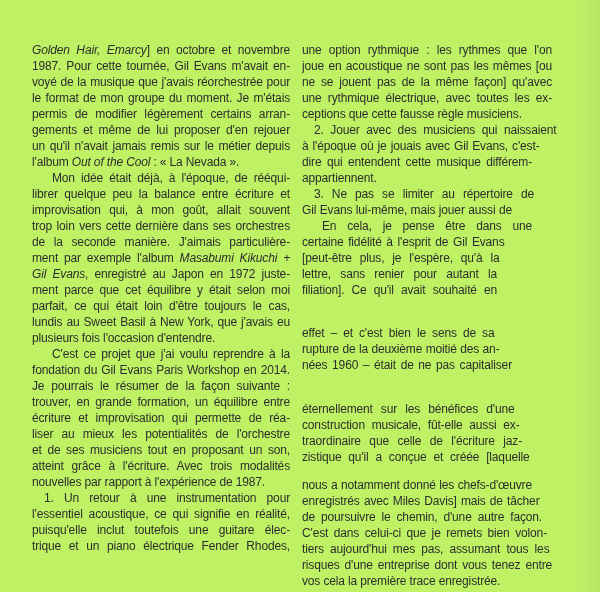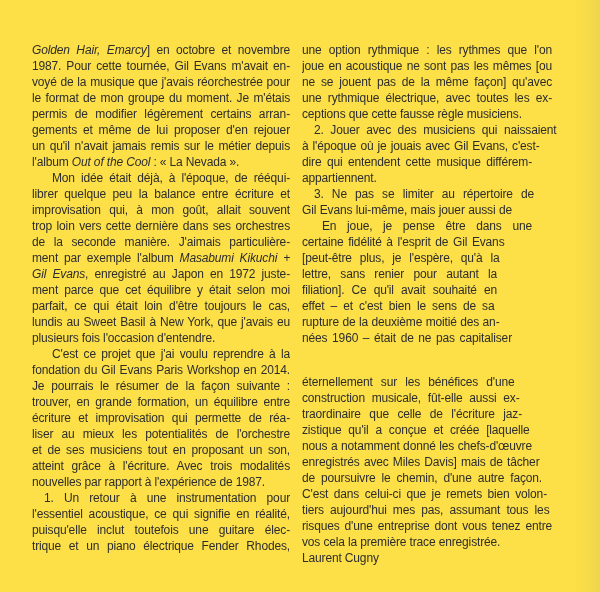--- a/index.html
+++ b/index.html
@@ -29,21 +29,21 @@
     white-space:normal;
   }
   .line.end{text-align-last:left;}
   .line.ind-p{padding-left:20px;}
   .line.ind-n{padding-left:12px;}
   .it{font-style:italic;}
 </style>
 </head>
 <body>
 
-<div class="page" style="background: #fde047;">
+<div class="page" style="background: #bef264;">
   <div class="col col-left" style="color: rgb(45, 45, 45);">
       <div class="line"><span class="it">Golden Hair, Emarcy</span><span>] en octobre et novembre</span></div>
       <div class="line"><span>1987. Pour cette tournée, Gil Evans m'avait en-</span></div>
       <div class="line"><span>voyé de la musique que j'avais réorchestrée pour</span></div>
       <div class="line"><span>le format de mon groupe du moment. Je m'étais</span></div>
       <div class="line"><span>permis de modifier légèrement certains arran-</span></div>
       <div class="line"><span>gements et même de lui proposer d'en rejouer</span></div>
       <div class="line"><span>un qu'il n'avait jamais remis sur le métier depuis</span></div>
       <div class="line end"><span>l'album </span><span class="it">Out of the Cool</span><span> : « La Nevada ».</span></div>
       <div class="line ind-p"><span>Mon idée était déjà, à l'époque, de rééqui-</span></div>
@@ -76,33 +76,33 @@
       <div class="line"><span>joue en acoustique ne sont pas les mêmes [ou</span></div>
       <div class="line"><span>ne se jouent pas de la même façon] qu'avec</span></div>
       <div class="line"><span>une rythmique électrique, avec toutes les ex-</span></div>
       <div class="line end"><span>ceptions que cette fausse règle musiciens.</span></div>
       <div class="line ind-n" style="width: 97%;"><span>2. Jouer avec des musiciens qui naissaient</span></div>
       <div class="line" style="width: 95%;"><span>à l'époque où je jouais avec Gil Evans, c'est-à-</span></div>
       <div class="line" style="width: 92%;"><span>dire qui entendent cette musique différem-</span></div>
       <div class="line end"><span>appartiennent.</span></div>
       <div class="line ind-n" style="width: 88%;"><span>3. Ne pas se limiter au répertoire de</span></div>
       <div class="line" style="width: 84%;"><span>Gil Evans lui-même, mais jouer aussi de</span></div>
-      <div class="line ind-p" style="width: 84%;"><span>En joue, je pense être dans une</span></div>
+      <div class="line ind-p" style="width: 84%;"><span>En cela, je pense être dans une</span></div>
       <div class="line" style="width: 81%;"><span>certaine fidélité à l'esprit de Gil Evans</span></div>
       <div class="line" style="width: 79%;"><span>[peut-être plus, je l'espère, qu'à la</span></div>
       <div class="line" style="width: 78%;"><span>lettre, sans renier pour autant la</span></div>
       <div class="line" style="width: 78%;"><span>filiation]. Ce qu'il avait souhaité en</span></div>
-      <div class="line" style="width: 77%;"><span>effet – et c'est bien le sens de sa</span></div>
+      <div class="line" style="width: 77%; margin-top: 27px;"><span>effet – et c'est bien le sens de sa</span></div>
       <div class="line" style="width: 79%;"><span>rupture de la deuxième moitié des an-</span></div>
       <div class="line" style="width: 84%;"><span>nées 1960 – était de ne pas capitaliser</span></div>
       <div class="line" style="width: 85%; margin-top: 28px;"><span>éternellement sur les bénéfices d'une</span></div>
       <div class="line" style="width: 87%;"><span>construction musicale, fût-elle aussi ex-</span></div>
       <div class="line" style="width: 88%;"><span>traordinaire que celle de l'écriture jaz-</span></div>
       <div class="line" style="width: 91%;"><span>zistique qu'il a conçue et créée [laquelle</span></div>
-      <div class="line" style="width: 92%;"><span>nous a notamment donné les chefs-d'œuvre</span></div>
+      <div class="line" style="width: 92%; margin-top: 12px;"><span>nous a notamment donné les chefs-d'œuvre</span></div>
       <div class="line" style="width: 95%;"><span>enregistrés avec Miles Davis] mais de tâcher</span></div>
       <div class="line" style="width: 96%;"><span>de poursuivre le chemin, d'une autre façon.</span></div>
       <div class="line" style="width: 98%;"><span>C'est dans celui-ci que je remets bien volon-</span></div>
       <div class="line" style="width: 99%;"><span>tiers aujourd'hui mes pas, assumant tous les</span></div>
       <div class="line" style="width: 100%;"><span>risques d'une entreprise dont vous tenez entre</span></div>
       <div class="line end"><span>vos cela la première trace enregistrée.</span></div>
       <div class="line end"><span>Laurent Cugny</span></div>
     </div>
   <div class="edge-shadow"></div>
 </div>

